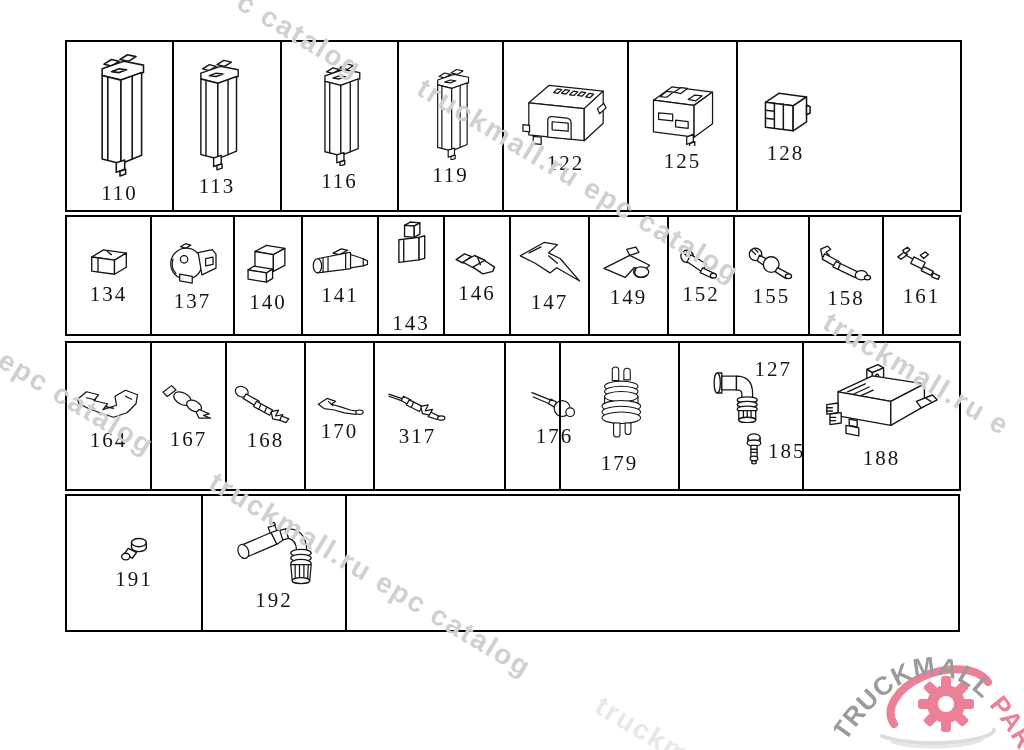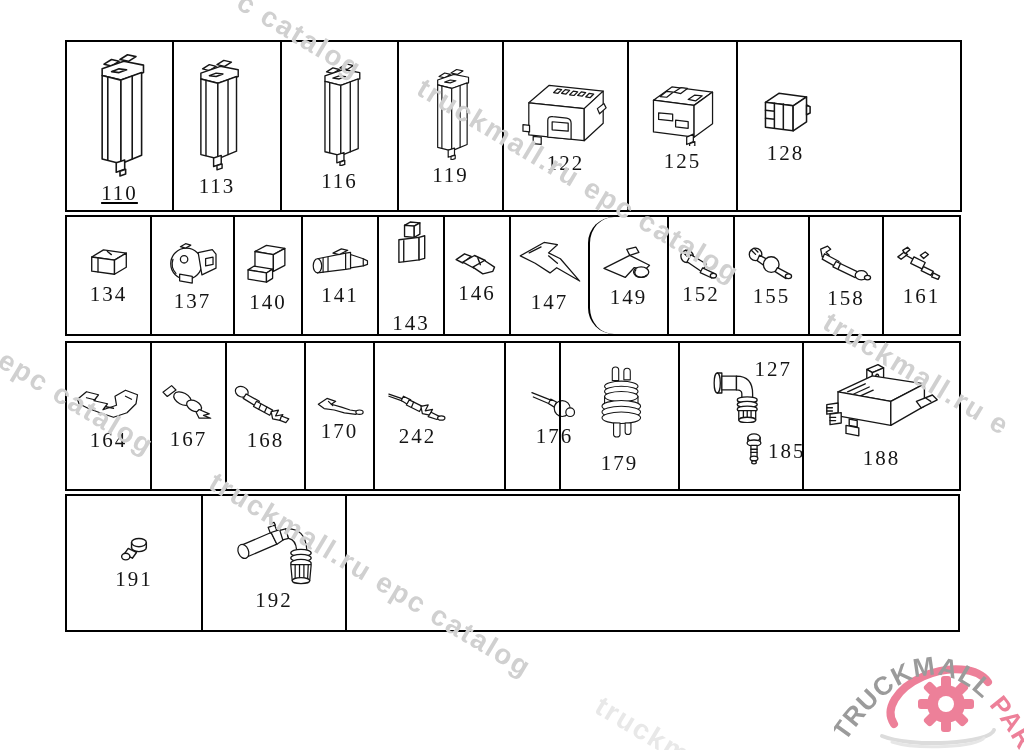--- a/index.html
+++ b/index.html
@@ -22,21 +22,21 @@
   .wm{position:absolute;font-weight:bold;font-size:28px;letter-spacing:2px;white-space:nowrap;
       transform-origin:0 0;transform:rotate(31deg);user-select:none}
   #logo{position:absolute;left:834px;top:648px;width:192px;height:102px;z-index:6}
 </style>
 </head>
 <body>
 
 <div class="page">
   <div id="diagram">
       <div class="row" style="left: 65px; top: 40px; width: 897px; height: 172px;">
-        <div class="cell" style="left: 0px; width: 105px; text-decoration: underline;">
+        <div class="cell" style="left: 0px; width: 105px;">
           <svg class="fig" viewBox="0 0 66 134" width="62" height="130" preserveAspectRatio="xMidYMid meet">
             <path d="M16 15 l8 -5 l8 2 l-8 5 z"></path>
             <path d="M33 10 l8 -5 l9 2 l-8 5 z"></path>
             <path d="M14 20 L37 12 L58 16 L58 24 L34 32 L14 27 Z"></path>
             <path d="M24 23 l8 -3 l8 1 l-8 3 z"></path>
             <path d="M14 27 L34 32 L34 121 L14 116 Z"></path>
             <path d="M34 32 L56 24 L56 112 L34 121 Z"></path>
             <path class="ln" d="M46 28 L46 116"></path>
             <path class="ln" d="M20 29 L20 117"></path>
             <path d="M29 120 l9 -3 l0 10 l-9 3 z"></path>
@@ -198,21 +198,21 @@
           </svg>
           <div class="part-label">146</div>
         </div>
         <div class="cell bl" style="left: 442px; width: 79px;">
           <svg class="fig" viewBox="0 0 96 66" width="72" height="49" preserveAspectRatio="xMidYMid meet">
             <path d="M8 24 L40 6 L58 9 L46 20 L62 28 L88 58 L57 40 L48 47 L28 34 Z"></path>
             <path class="ln" d="M20 20 L36 12 M46 24 L58 34"></path>
           </svg>
           <div class="part-label">147</div>
         </div>
-        <div class="cell bl" style="left: 521px; width: 79px; border-radius: 26px;">
+        <div class="cell bl" style="left: 521px; width: 79px;">
           <svg class="fig" viewBox="0 0 78 50" width="60" height="38" preserveAspectRatio="xMidYMid meet">
             <path d="M36 7 L48 4 L52 11 L40 15 Z"></path>
             <path d="M6 32 L40 15 L66 28 L60 34 L46 31 L34 44 Z"></path>
             <ellipse cx="55" cy="37" rx="10" ry="7"></ellipse>
             <path class="ln" d="M48 34 A8 6 0 0 0 62 41"></path>
           </svg>
           <div class="part-label">149</div>
         </div>
         <div class="cell bl" style="left: 600px; width: 66px;">
           <svg class="fig" viewBox="0 0 62 42" width="48" height="33" preserveAspectRatio="xMidYMid meet">
@@ -298,21 +298,21 @@
         <div class="cell bl" style="left: 306px; width: 87px;">
           <svg class="fig" viewBox="0 0 88 48" width="64" height="35" preserveAspectRatio="xMidYMid meet">
             <path class="ln" d="M4 11 L24 18 M4 14 L24 21"></path>
             <path d="M24 14 L34 19 L31 26 L21 20 Z"></path>
             <path d="M32 19 L50 28 L46 35 L28 26 Z"></path>
             <path class="ln" d="M38 22 L35 29"></path>
             <path d="M48 28 L58 26 L54 34 L64 32 L60 40 L50 38 Z"></path>
             <path d="M62 36 L74 42 L70 46 L58 42 Z"></path>
             <ellipse cx="76" cy="44" rx="5" ry="3"></ellipse>
           </svg>
-          <div class="part-label">242</div>
+          <div class="part-label">317</div>
         </div>
         <div class="cell bl" style="left: 393px; width: 99px; margin-left: 44px;">
           <svg class="fig" viewBox="0 0 72 48" width="52" height="35" preserveAspectRatio="xMidYMid meet">
             <path class="ln" d="M4 9 L32 20 M6 15 L32 26"></path>
             <path d="M30 18 L38 22 L35 29 L27 24 Z"></path>
             <circle cx="46" cy="31" r="11"></circle>
             <circle cx="57" cy="36" r="6"></circle>
           </svg>
           <div class="part-label">176</div>
         </div>

